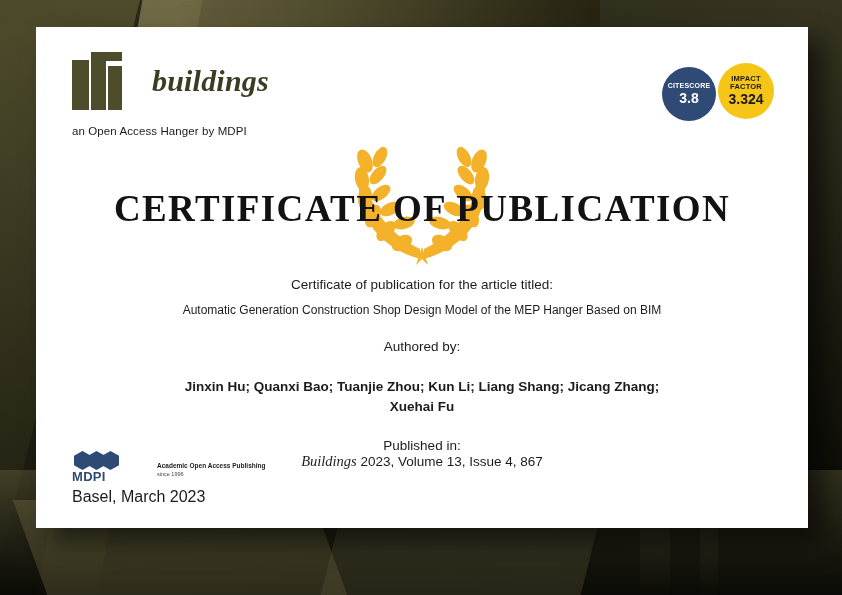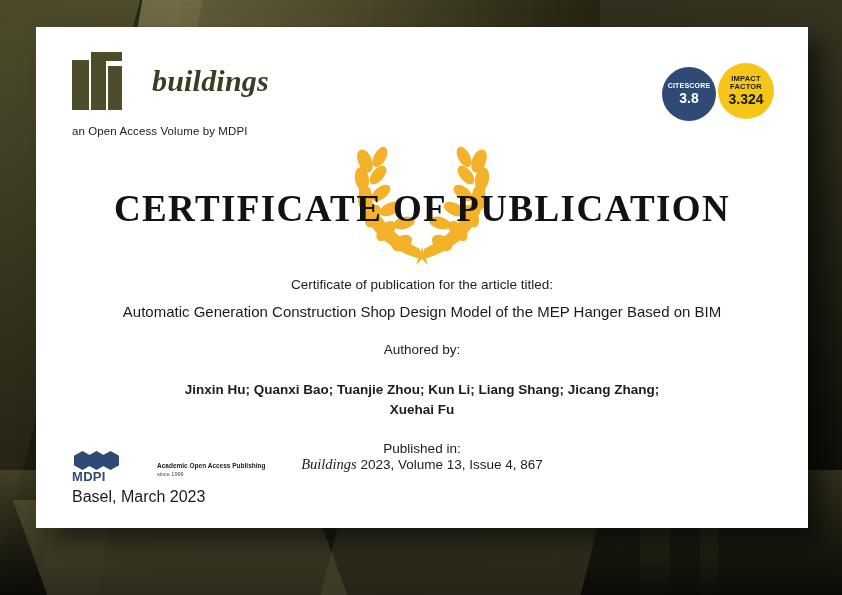--- a/index.html
+++ b/index.html
@@ -165,21 +165,21 @@
   .body-zone {
     position: absolute;
     left: 0;
     right: 0;
     top: 250px;
     text-align: center;
     color: #1c1c1c;
   }
   .line { font-size: 13.5px; margin: 0; }
   .lead { margin-bottom: 11px; }
-  .article-title { font-size: 15px; margin-bottom: 22px; }
+  .article-title { font-size: 12px; margin-bottom: 22px; }
   .auth-label { margin-bottom: 23px; }
   .authors { font-size: 13.5px; line-height: 1.45; margin-bottom: 22px; font-weight: bold; }
   .pub-label { margin-bottom: 0; }
   .pub-line { font-size: 13.5px; }
   .pub-line .jn {
     font-family: "Liberation Serif", serif;
     font-style: italic;
     font-size: 14.5px;
   }
 
@@ -252,21 +252,21 @@
           <span class="bar lm-left"></span>
           <span class="bar lm-mid"></span>
           <span class="bar lm-right"></span>
           <span class="bar lm-top"></span>
           <span class="bar lm-win1"></span>
           <span class="bar lm-win2"></span>
           <span class="bar lm-win3"></span>
         </span>
         <span class="journal-name">buildings</span>
       </div>
-      <div class="journal-sub">an Open Access Volume by MDPI</div>
+      <div class="journal-sub">an Open Access Hanger by MDPI</div>
     </div>
 
     <div class="badges">
       <div class="badge badge-citescore">
         <span class="lbl">CITESCORE</span>
         <span class="val">3.8</span>
       </div>
       <div class="badge badge-impact">
         <span class="lbl">IMPACT</span>
         <span class="lbl">FACTOR</span>

